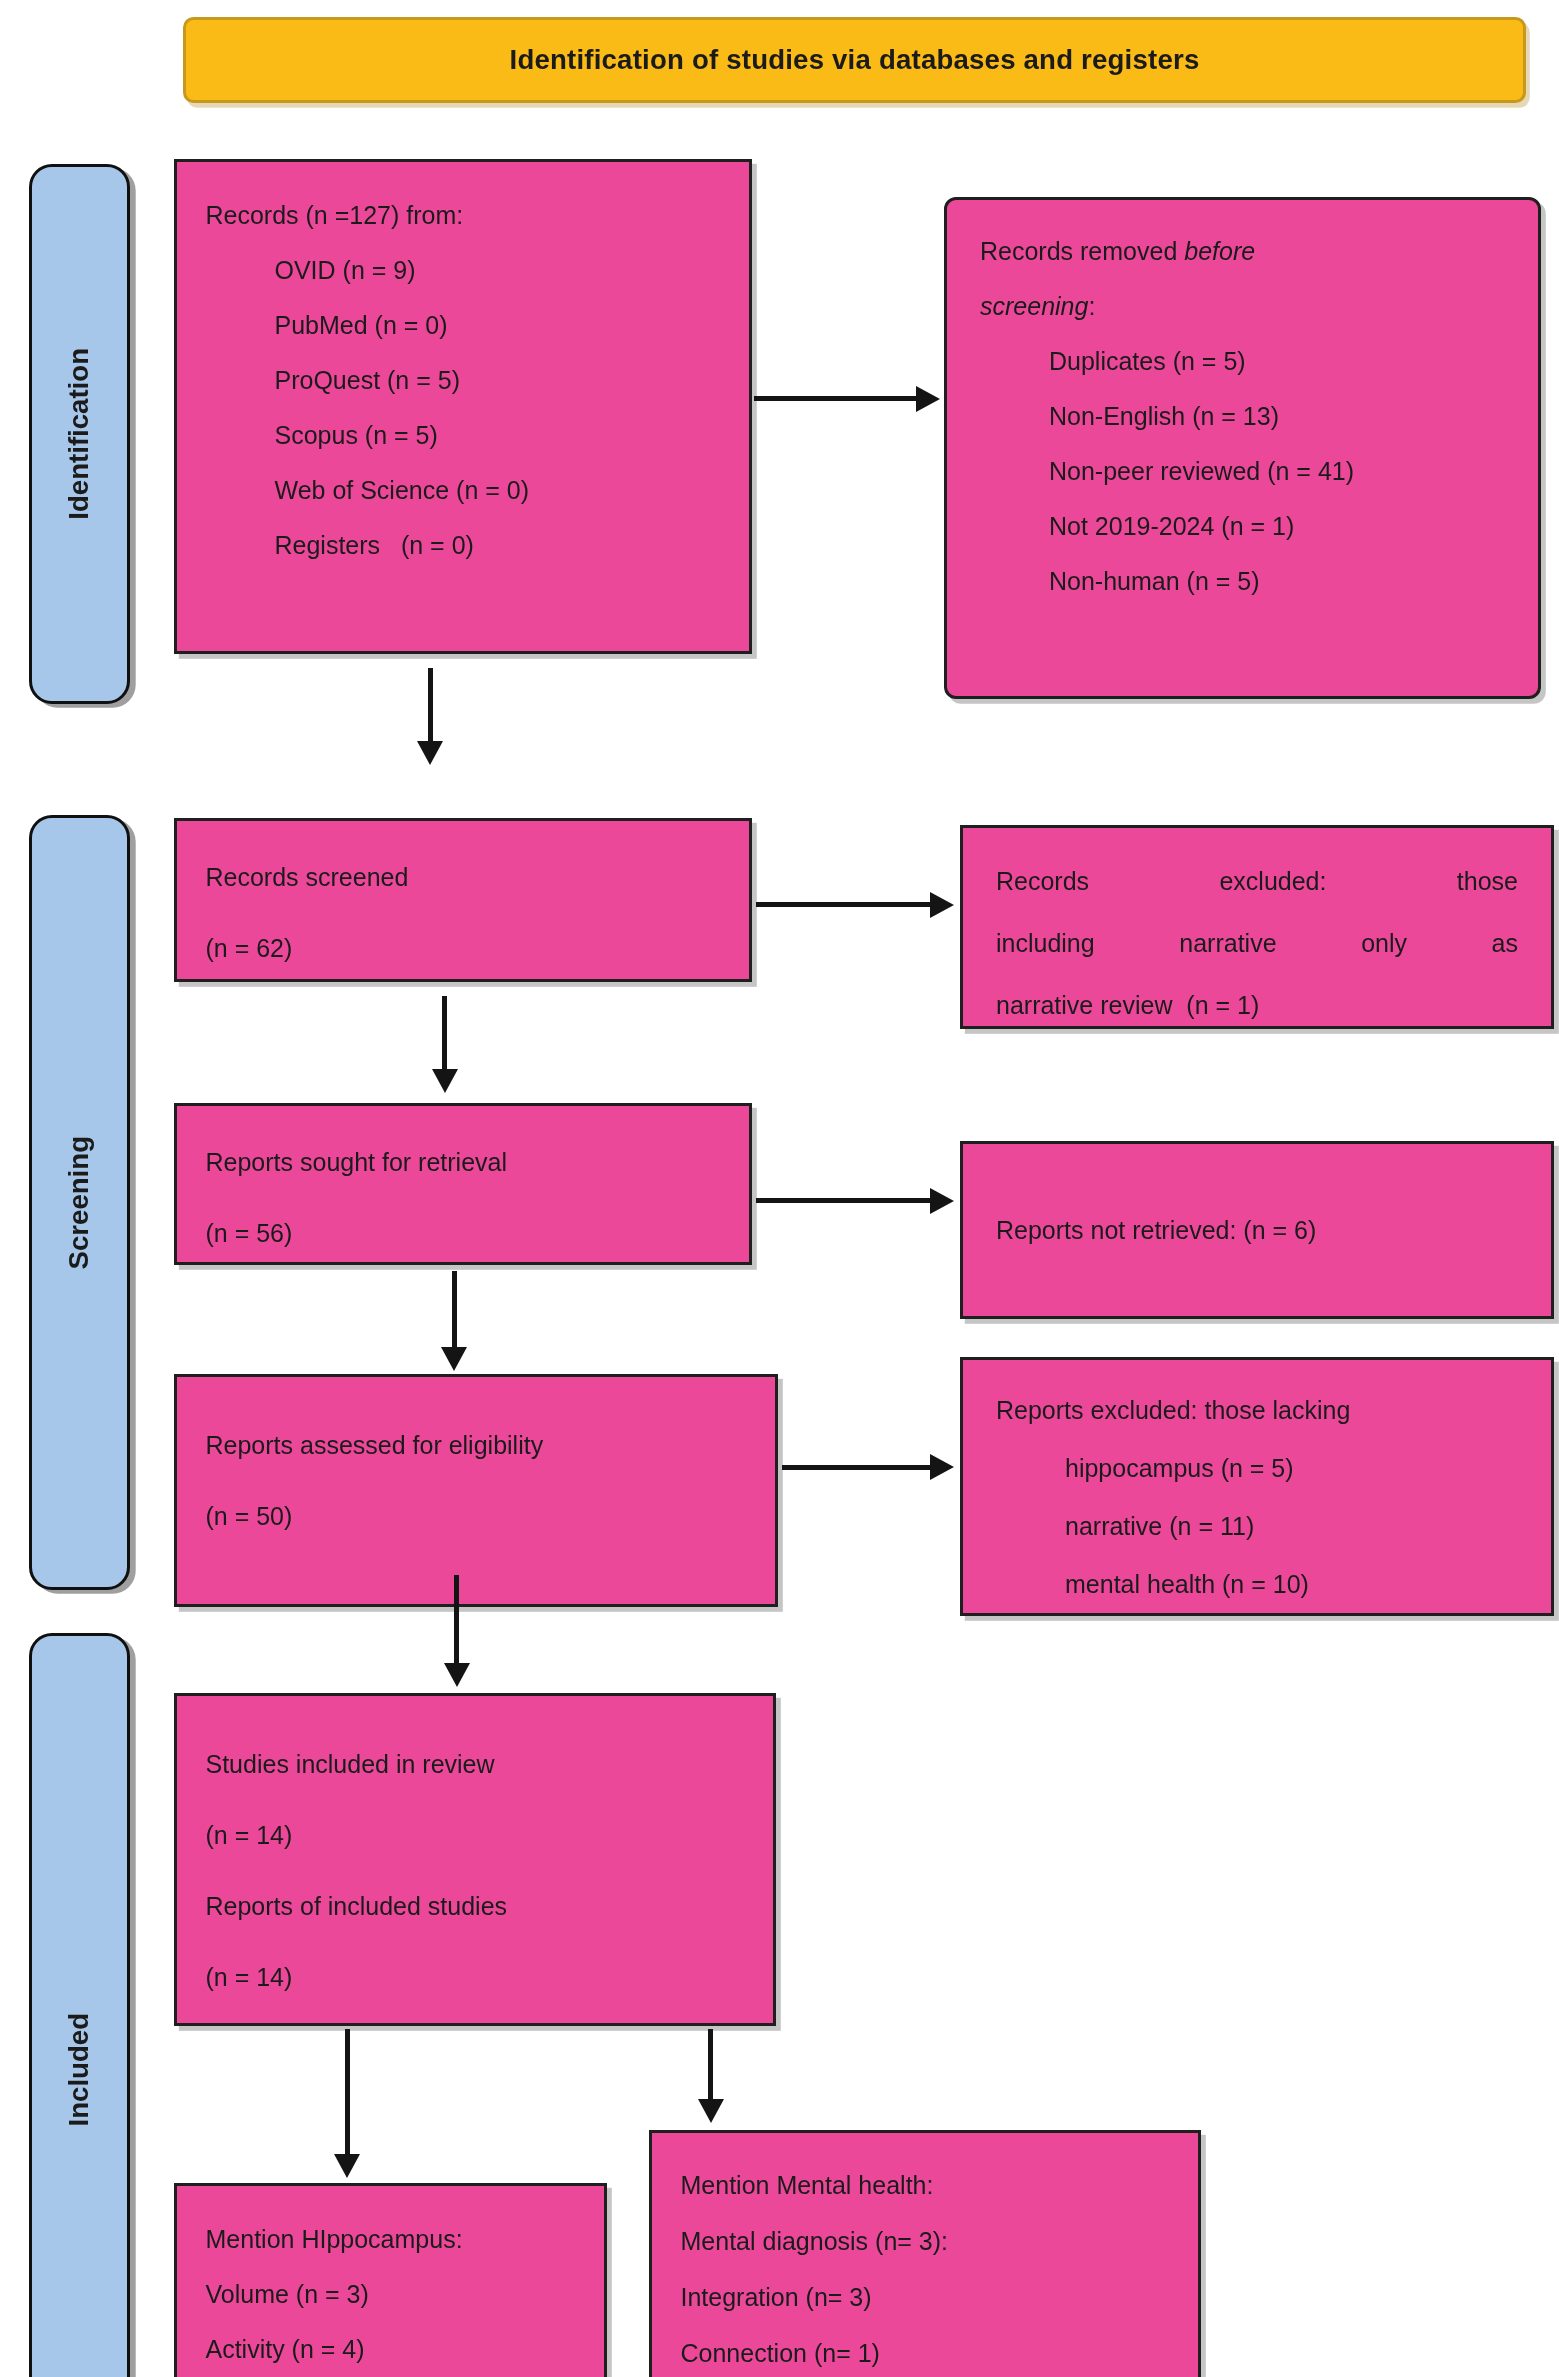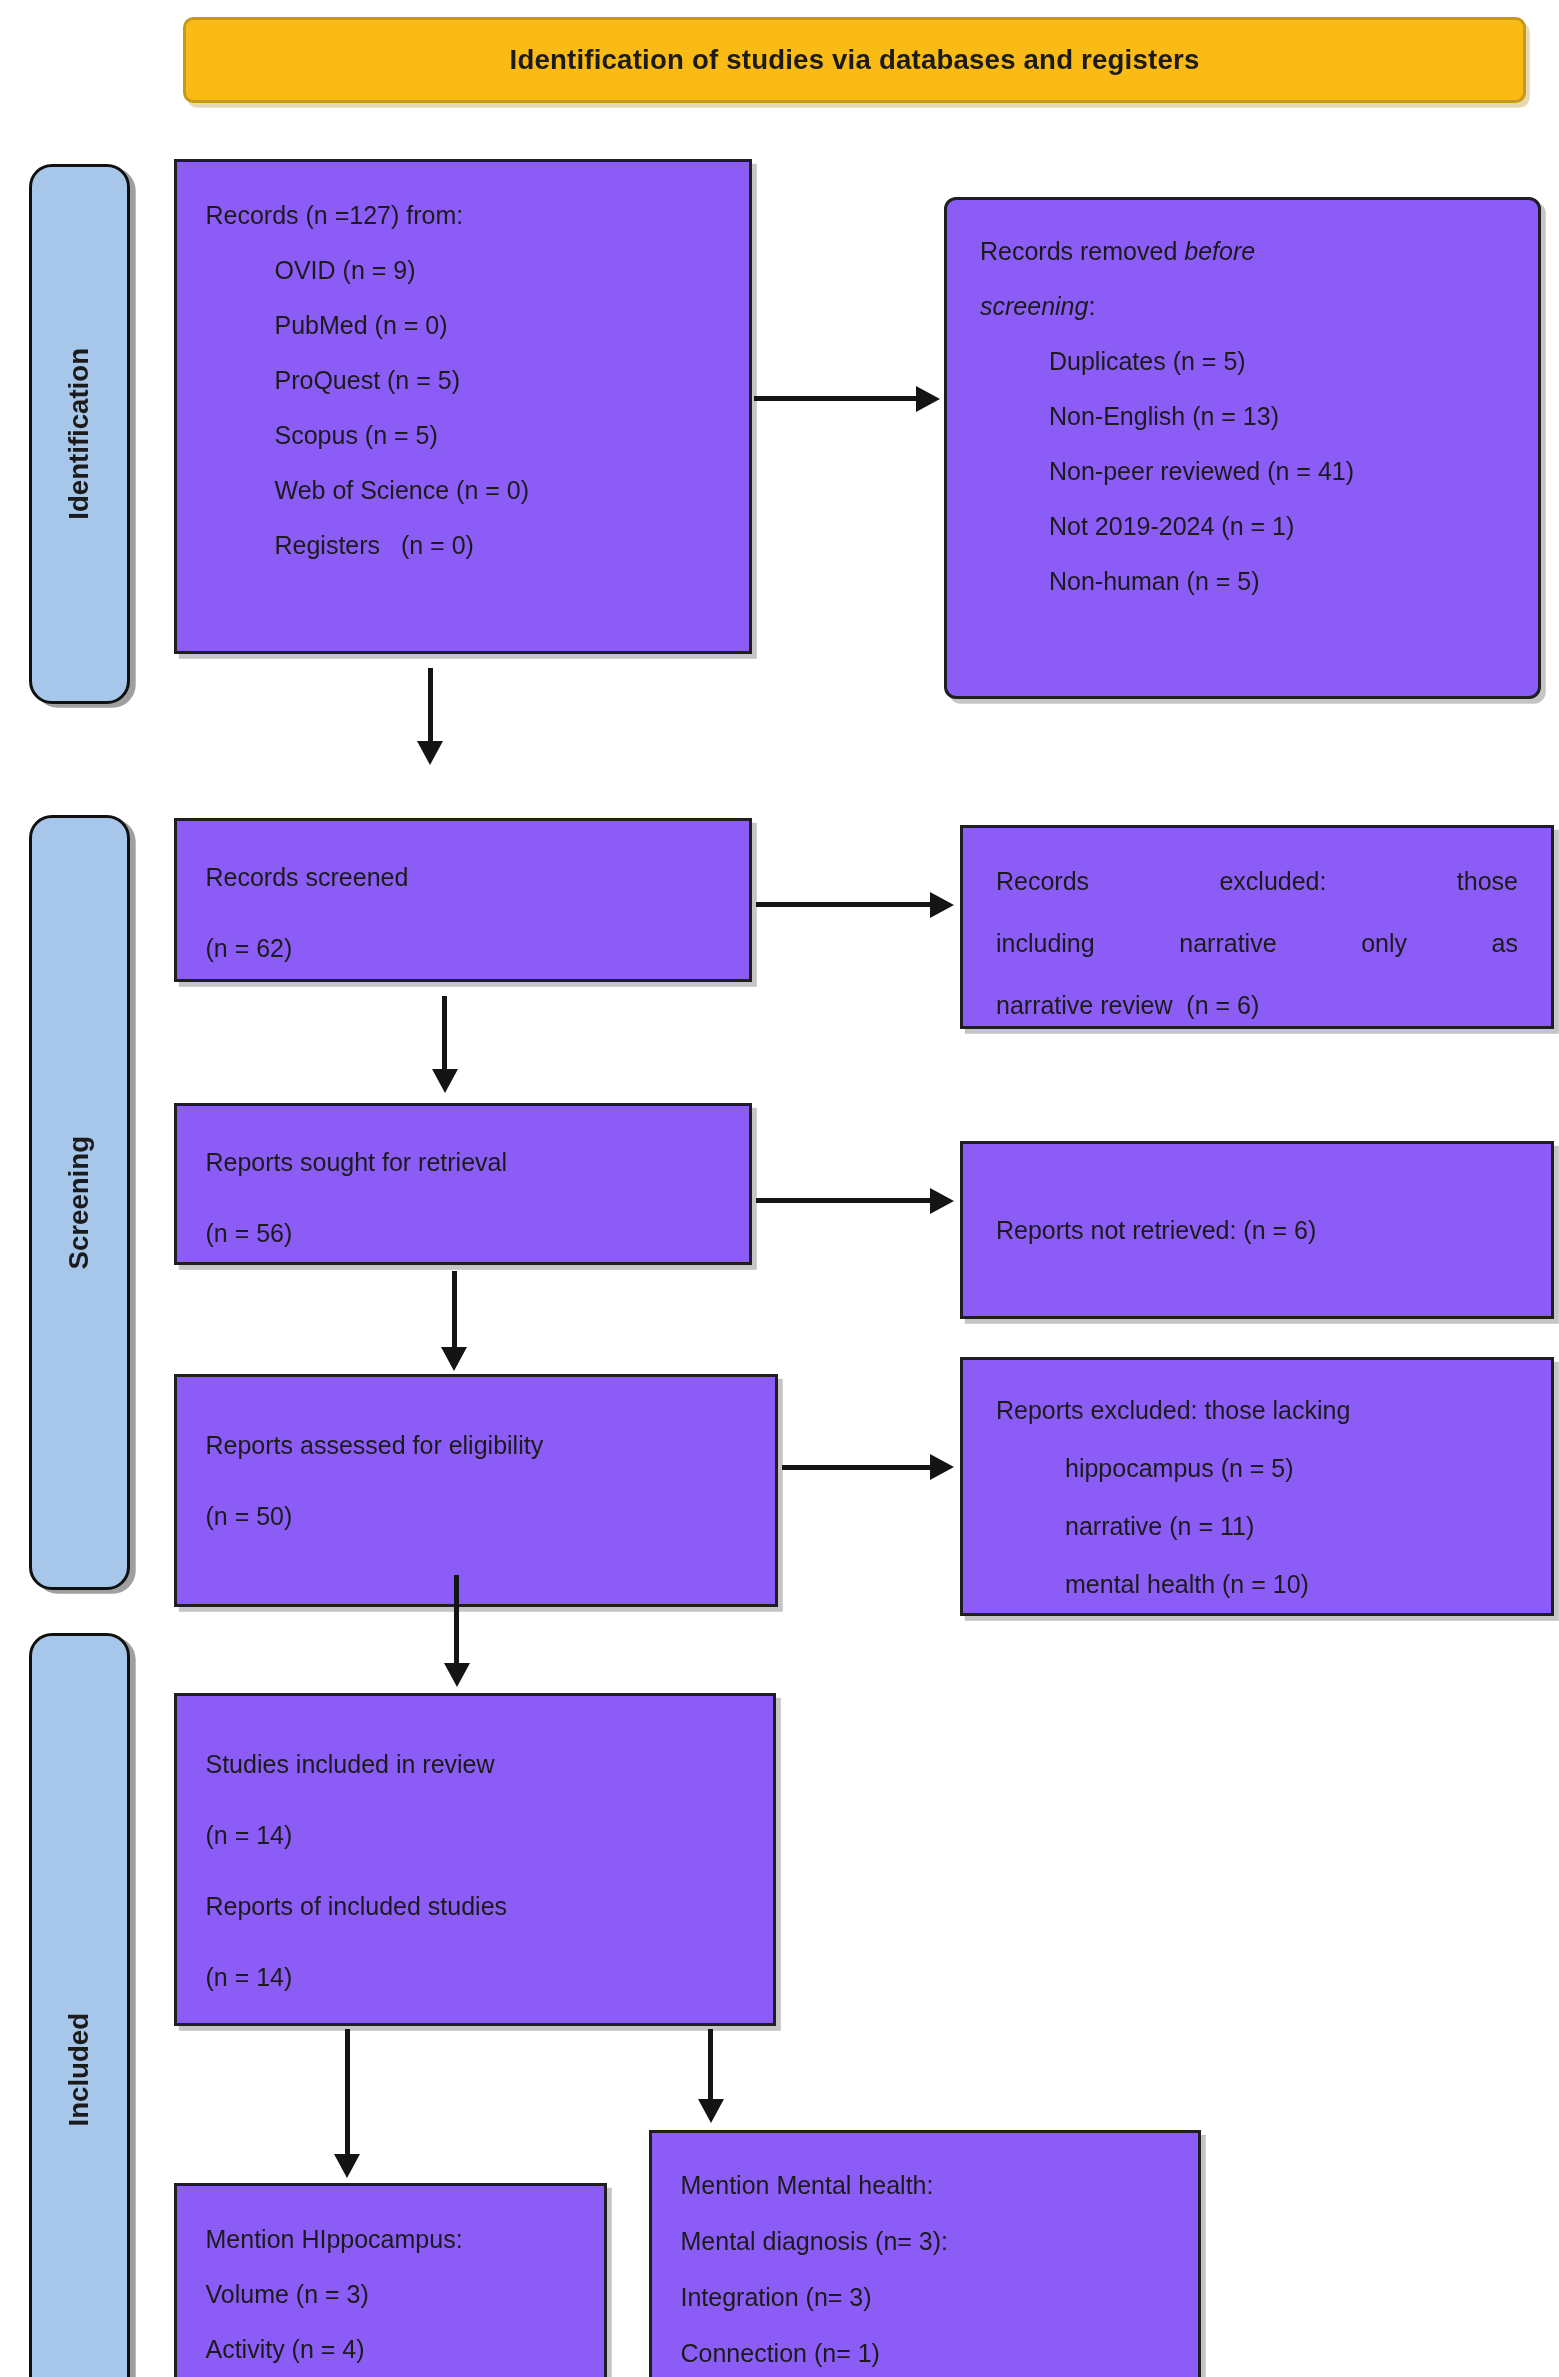--- a/index.html
+++ b/index.html
@@ -26,21 +26,21 @@
     position:absolute;left:28.5px;width:101px;
     background:var(--stage-fill);border:3.3px solid #101010;border-radius:23px;
     box-shadow:5.7px 3.8px 0 rgba(80,80,80,.55);box-sizing:border-box;
     display:flex;align-items:center;justify-content:center;
   }
   .stage span{
     writing-mode:vertical-rl;transform:rotate(180deg);
     font-size:27.6px;font-weight:bold;white-space:nowrap;
   }
   .box{
-    position:absolute;background:#8b5cf6;border:3.3px solid var(--box-border);
+    position:absolute;background:#ec4899;border:3.3px solid var(--box-border);
     box-sizing:border-box;box-shadow:4.8px 4.8px 0 rgba(150,150,150,.55);
     font-size:25px;
   }
   .box p{margin:0;white-space:pre-wrap;}
   .ls p{line-height:55px;}
   .st p{line-height:71px;}
   .ind{padding-left:69px;}
   .jl{text-align:justify;text-align-last:justify;}
   .line{position:absolute;background:var(--arrow);}
   .ah-right{position:absolute;width:0;height:0;
@@ -89,21 +89,21 @@
 </div>
 
 <div class="box st" style="left:174px;top:818px;width:578px;height:164px;padding:21.4px 19px 0 28.5px;">
   <p>Records screened</p>
   <p>(n = 62)</p>
 </div>
 
 <div class="box" style="left:960px;top:825px;width:594px;height:204px;padding:22px 33px 0 33px;line-height:62px;">
   <p class="jl">Records excluded: those</p>
   <p class="jl">including narrative only as</p>
-  <p>narrative review  (n = 6)</p>
+  <p>narrative review  (n = 1)</p>
 </div>
 
 <div class="box st" style="left:174px;top:1103px;width:578px;height:162px;padding:21.4px 19px 0 28.5px;">
   <p>Reports sought for retrieval</p>
   <p>(n = 56)</p>
 </div>
 
 <div class="box" style="left:960px;top:1141px;width:594px;height:178px;display:flex;align-items:center;padding:0 19px 0 33px;">
   <p>Reports not retrieved: (n = 6)</p>
 </div>

